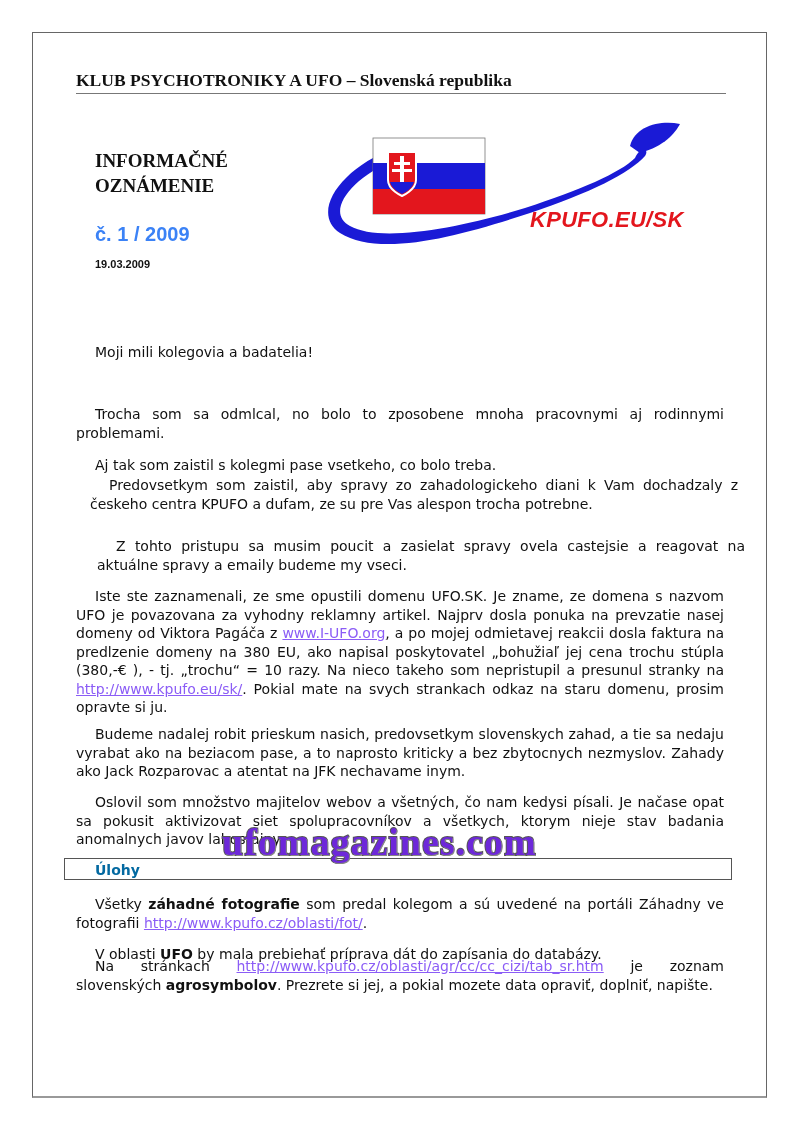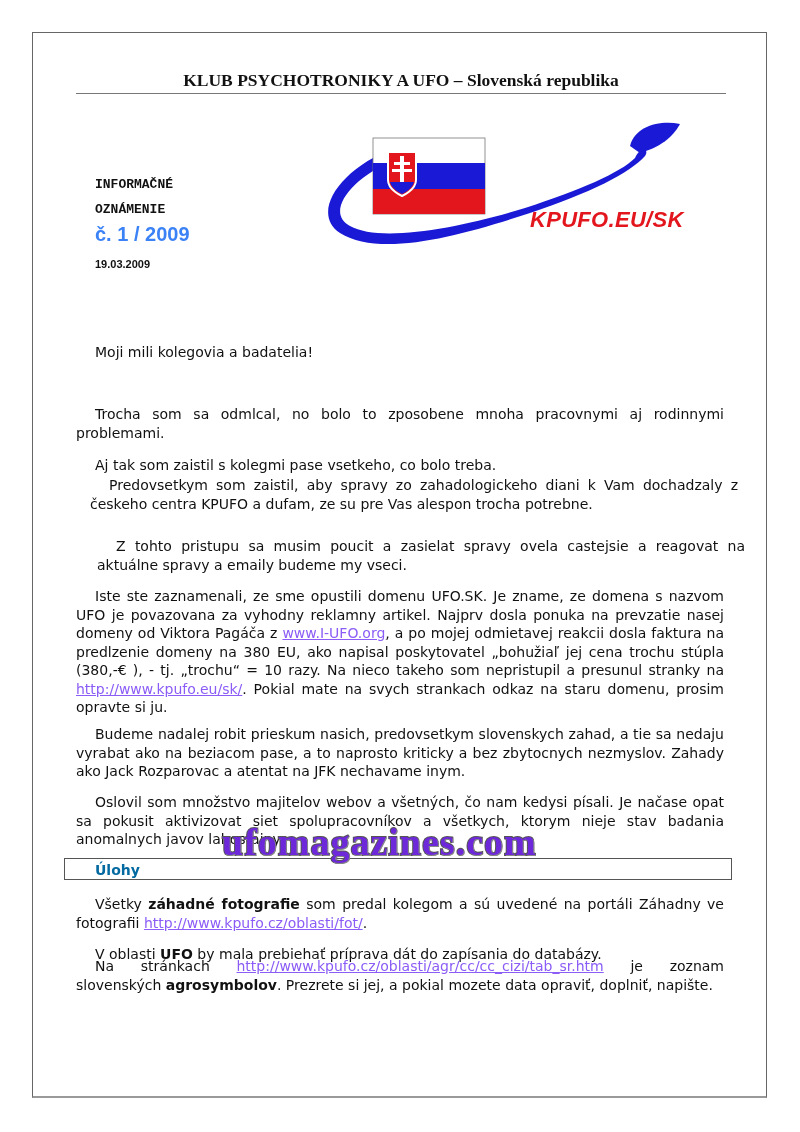--- a/index.html
+++ b/index.html
@@ -2,27 +2,27 @@
 <html><head>
 <meta charset="utf-8">
 <style>
   html, body { margin: 0; padding: 0; background: #ffffff; }
   body { width: 800px; height: 1132px; position: relative; overflow: hidden; }
   .page-frame {
     position: absolute; left: 32px; top: 32px; width: 735px; height: 1066px;
     border: 1px solid #666; border-bottom: 2px solid #999; box-sizing: border-box;
   }
   .header-title {
-    position: absolute; left: 76px; top: 70px; width: 650px; text-align: center;
+    position: absolute; left: 76px; top: 70px; width: 650px; text-align: left;
     font-family: "Liberation Serif", serif; font-weight: bold; font-size: 17.5px; color: #111;
   }
   .header-rule { position: absolute; left: 76px; top: 93px; width: 650px; height: 1px; background: #777; }
   .doc-title {
     position: absolute; left: 95px; top: 148px;
-    font-family: Liberation Mono, monospace; font-weight: bold; font-size: 13px; line-height: 25px; color: #111; margin-top: 24px;
+    font-family: Liberation Serif, serif; font-weight: bold; font-size: 19px; line-height: 25px; color: #111;
   }
   .doc-number {
     position: absolute; left: 95px; top: 223px;
     font-family: "Liberation Sans", sans-serif; font-weight: bold; font-size: 20px; color: #3b82f6;
   }
   .doc-date {
     position: absolute; left: 95px; top: 258px;
     font-family: "Liberation Sans", sans-serif; font-weight: bold; font-size: 11px; color: #111;
   }
   .logo { position: absolute; left: 300px; top: 118px; width: 420px; height: 140px; }

